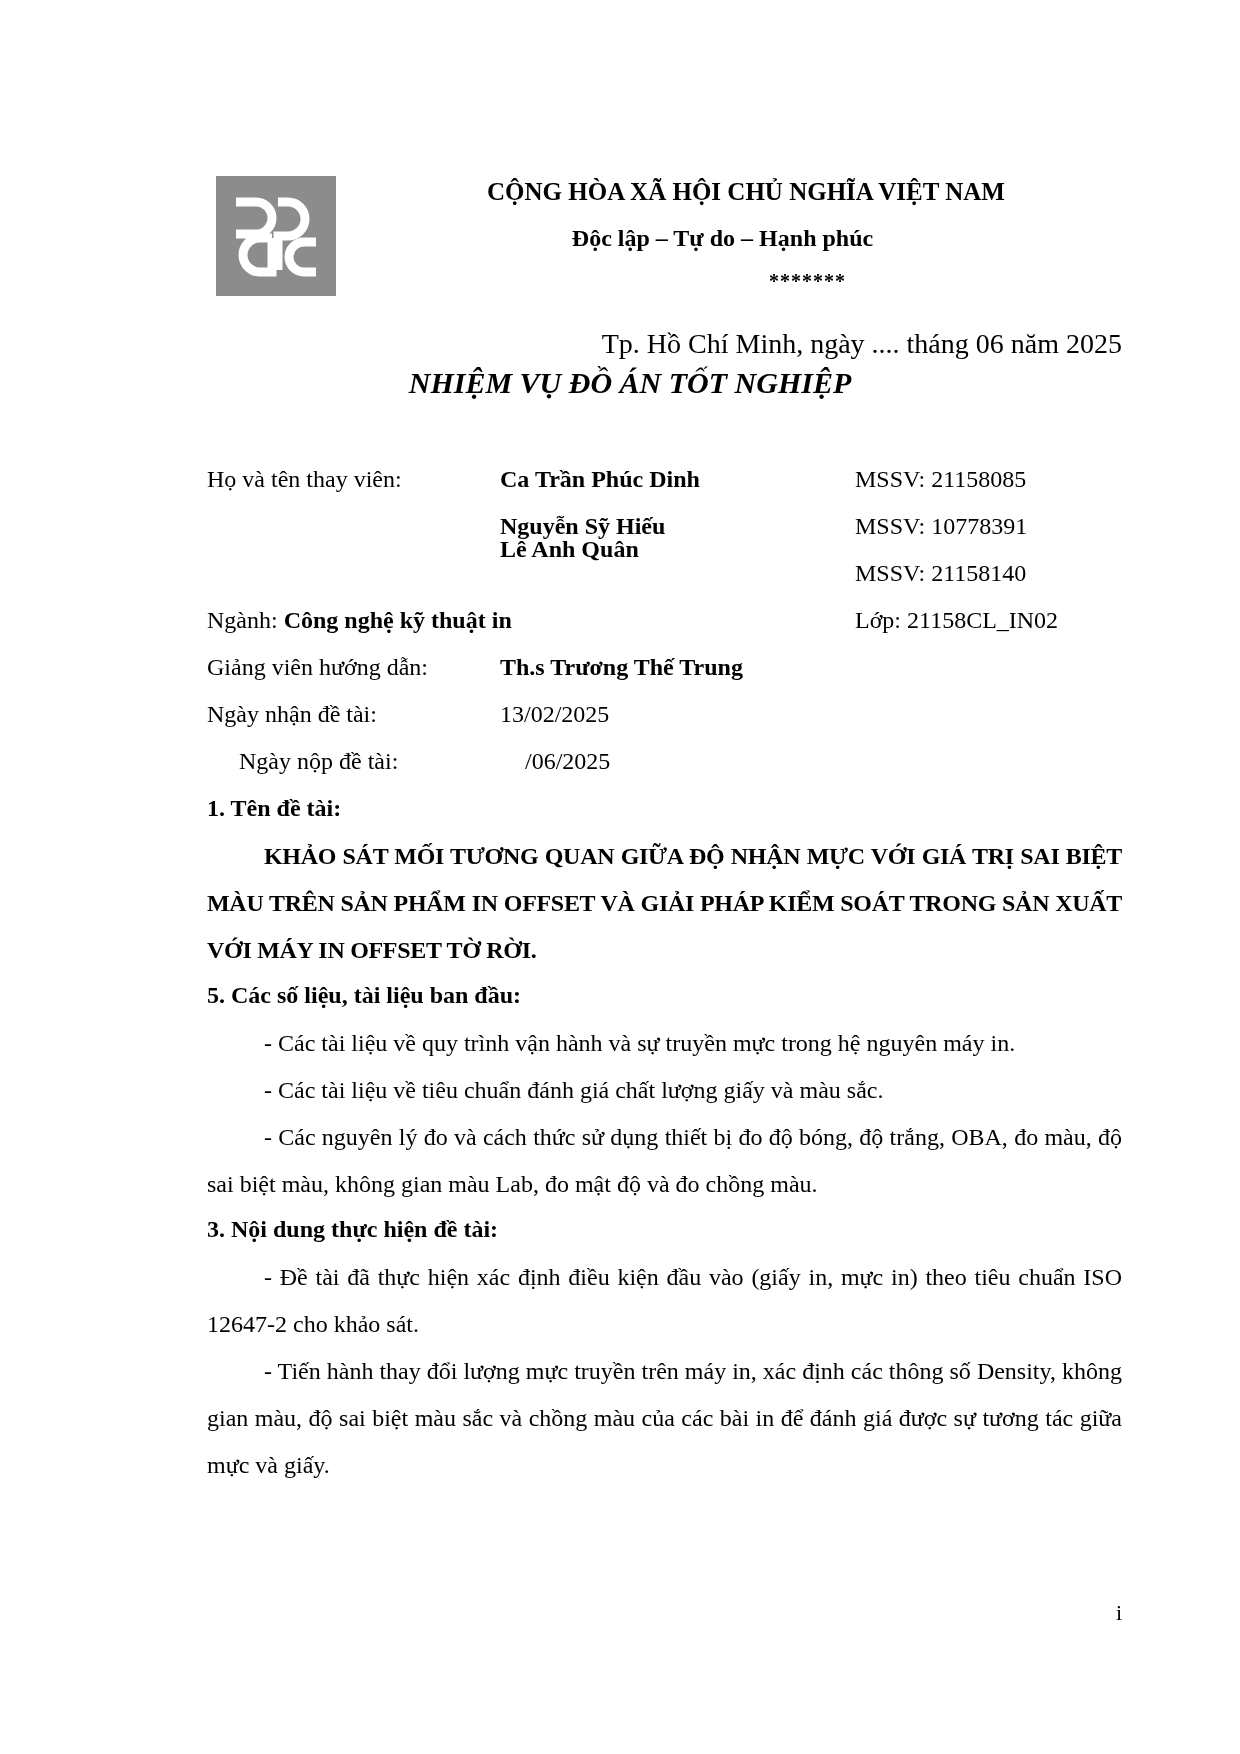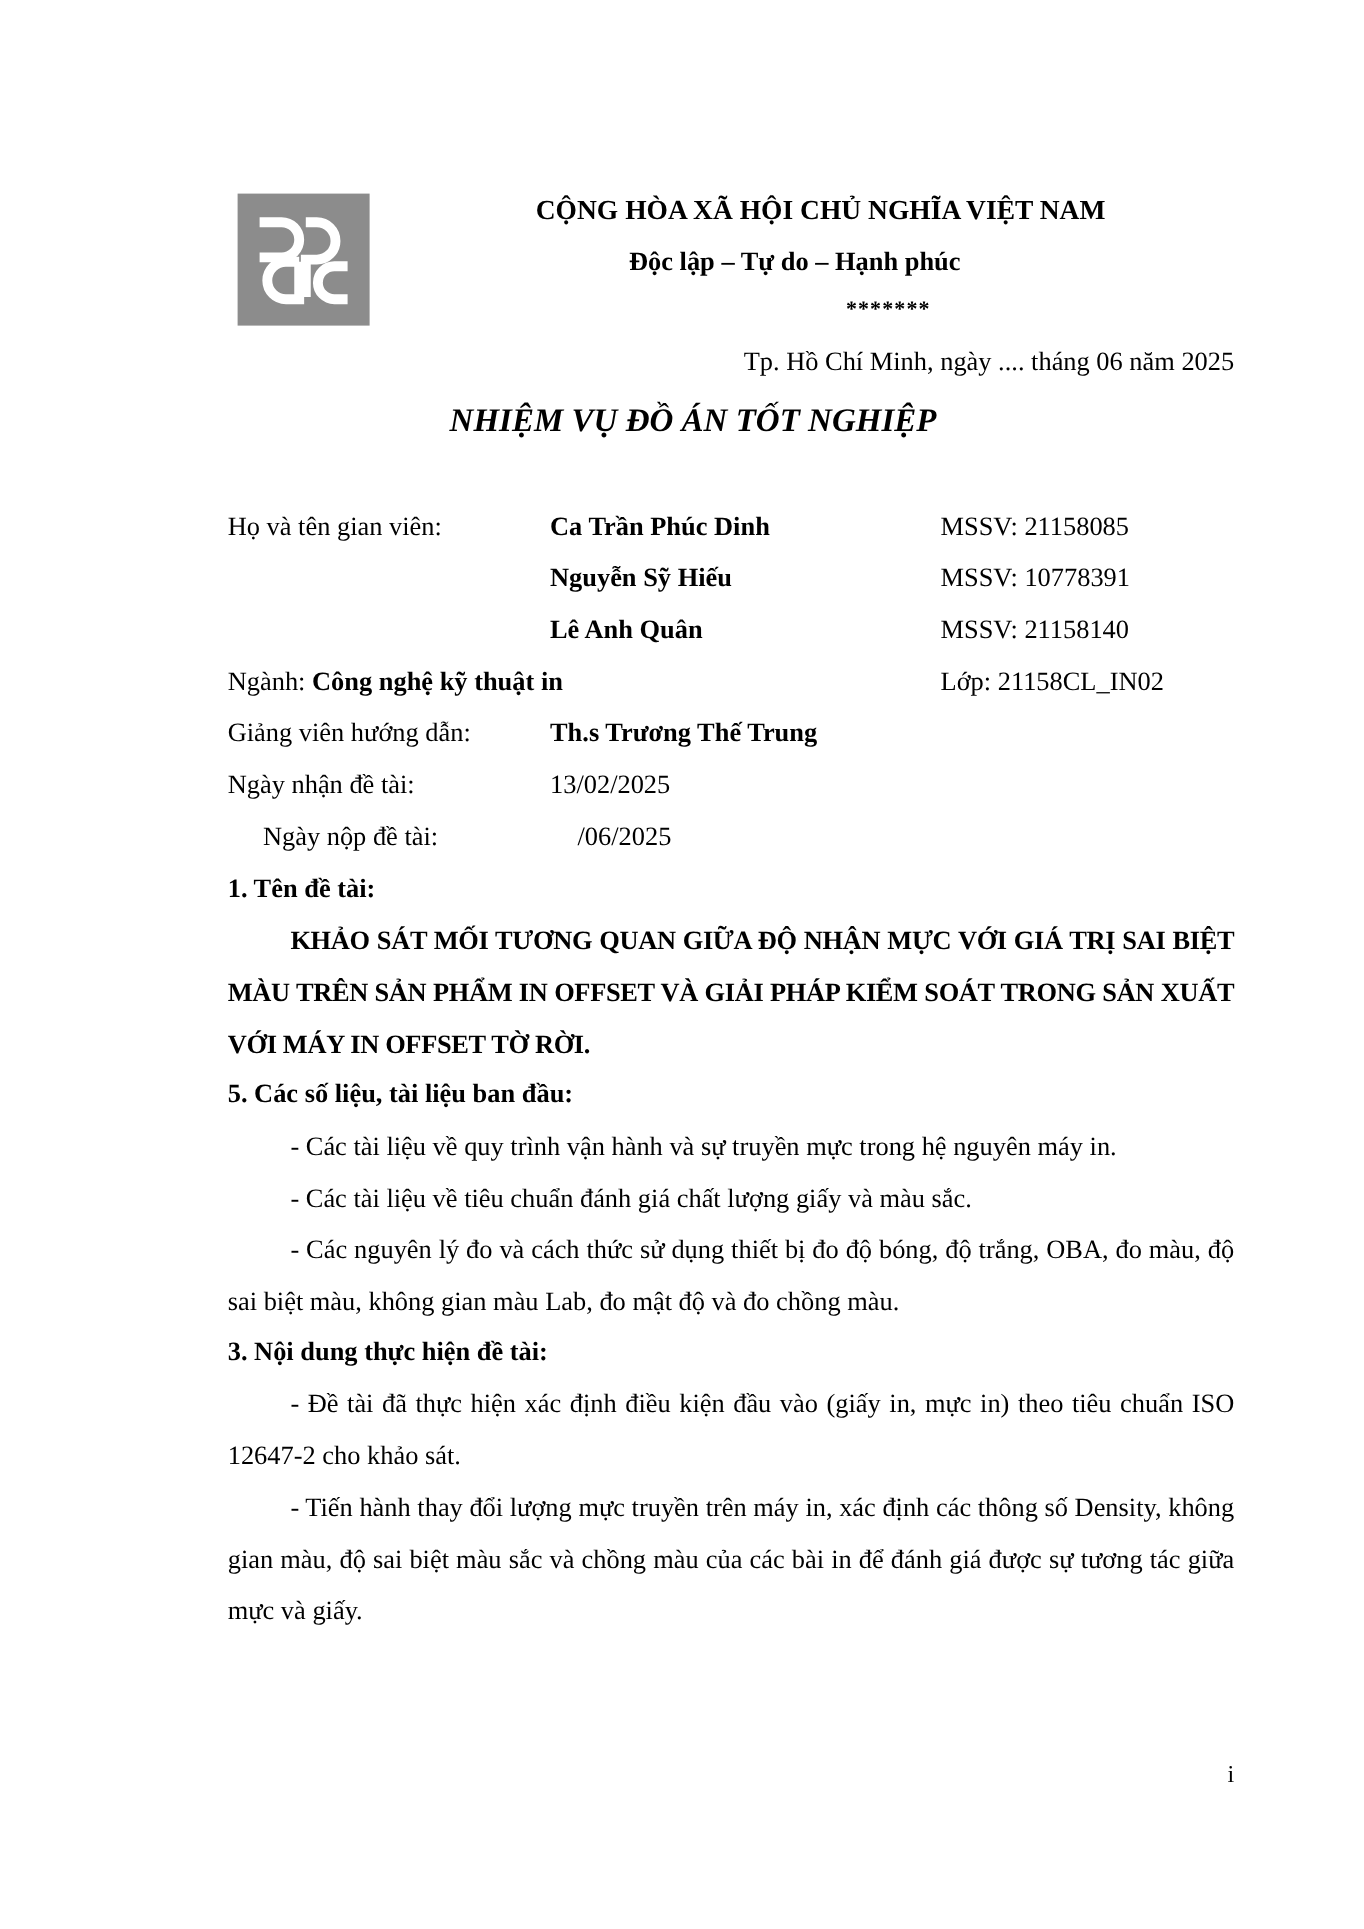--- a/index.html
+++ b/index.html
@@ -10,21 +10,21 @@
     }
     .abs { position: absolute; white-space: nowrap; }
     .logo {
       position: absolute; left: 216px; top: 176px; width: 120px; height: 120px;
       background: #8c8c8c;
     }
     .logo svg { display: block; width: 120px; height: 120px; }
     .nat1 { left: 0; width: 1117px; top: 178px; text-align: center; padding-left: 375px; box-sizing: border-box; font-size: 25px; font-weight: bold; }
     .nat2 { left: 0; width: 1070px; top: 225px; text-align: center; padding-left: 375px; box-sizing: border-box; font-size: 24px; font-weight: bold; }
     .stars { left: 0; width: 1240px; top: 270px; text-align: center; padding-left: 375px; box-sizing: border-box; font-size: 20px; font-weight: bold; letter-spacing: 1px; }
-    .place { right: 118px; top: 316px; font-size: 24px; }
+    .place { right: 118px; top: 328px; font-size: 28px; }
     .title { left: 0; width: 1240px; top: 366px; text-align: center; font-size: 30px; font-weight: bold; padding-left: 20px; box-sizing: border-box; font-style: italic; }
     .t24 { font-size: 24px; }
     .b { font-weight: bold; }
     .para { left: 207px; width: 915px; font-size: 24px; line-height: 47px; white-space: normal; text-align: justify; }
     .indent { text-indent: 57px; }
     .pagenum { right: 118px; top: 1600px; font-size: 22px; }
   </style>
 </head>
 <body>
 
@@ -43,29 +43,29 @@
   </svg>
 </div>
 
 <div class="abs nat1">CỘNG HÒA XÃ HỘI CHỦ NGHĨA VIỆT NAM</div>
 <div class="abs nat2">Độc lập – Tự do – Hạnh phúc</div>
 <div class="abs stars">*******</div>
 <div class="abs place">Tp. Hồ Chí Minh, ngày .... tháng 06 năm 2025</div>
 
 <div class="abs title">NHIỆM VỤ ĐỒ ÁN TỐT NGHIỆP</div>
 
-<div class="abs t24" style="left:207px; top:466px;">Họ và tên gian viên:</div>
+<div class="abs t24" style="left:207px; top:466px;">Họ và tên thay viên:</div>
 
 <div class="abs t24 b" style="left:500px; top:466px;">Ca Trần Phúc Dinh</div>
 <div class="abs t24" style="left:855px; top:466px;">MSSV: 21158085</div>
 
 <div class="abs t24 b" style="left:500px; top:513px;">Nguyễn Sỹ Hiếu</div>
 <div class="abs t24" style="left:855px; top:513px;">MSSV: 10778391</div>
 
-<div class="abs t24 b" style="left:500px; top:560px;">Lê Anh Quân</div>
+<div class="abs t24 b" style="left:500px; top:536px;">Lê Anh Quân</div>
 <div class="abs t24" style="left:855px; top:560px;">MSSV: 21158140</div>
 
 <div class="abs t24" style="left:207px; top:607px;">
   <span>Ngành:</span>
   <span class="b">Công nghệ kỹ thuật in</span>
 </div>
 <div class="abs t24" style="left:855px; top:607px;">Lớp: 21158CL_IN02</div>
 
 <div class="abs t24" style="left:207px; top:654px;">Giảng viên hướng dẫn:</div>
 <div class="abs t24 b" style="left:500px; top:654px;">Th.s Trương Thế Trung</div>

